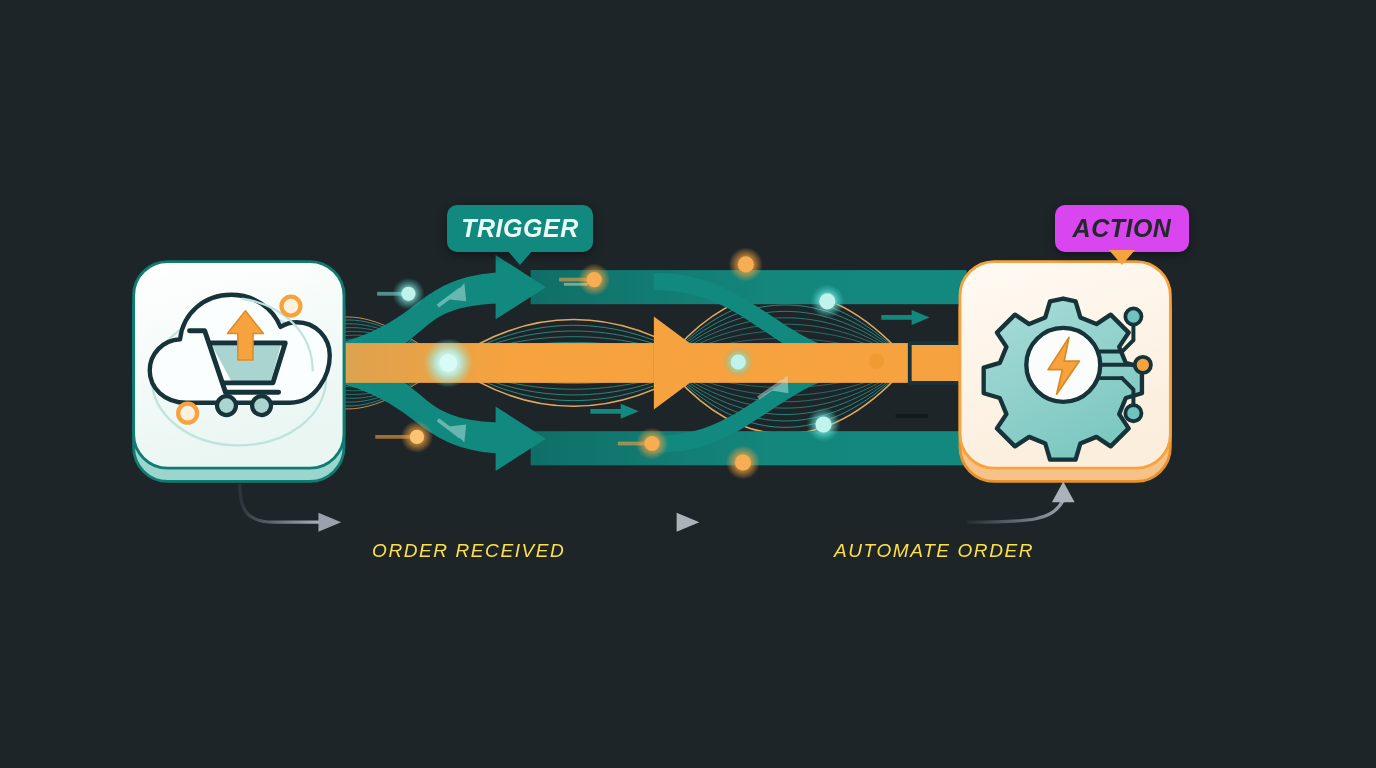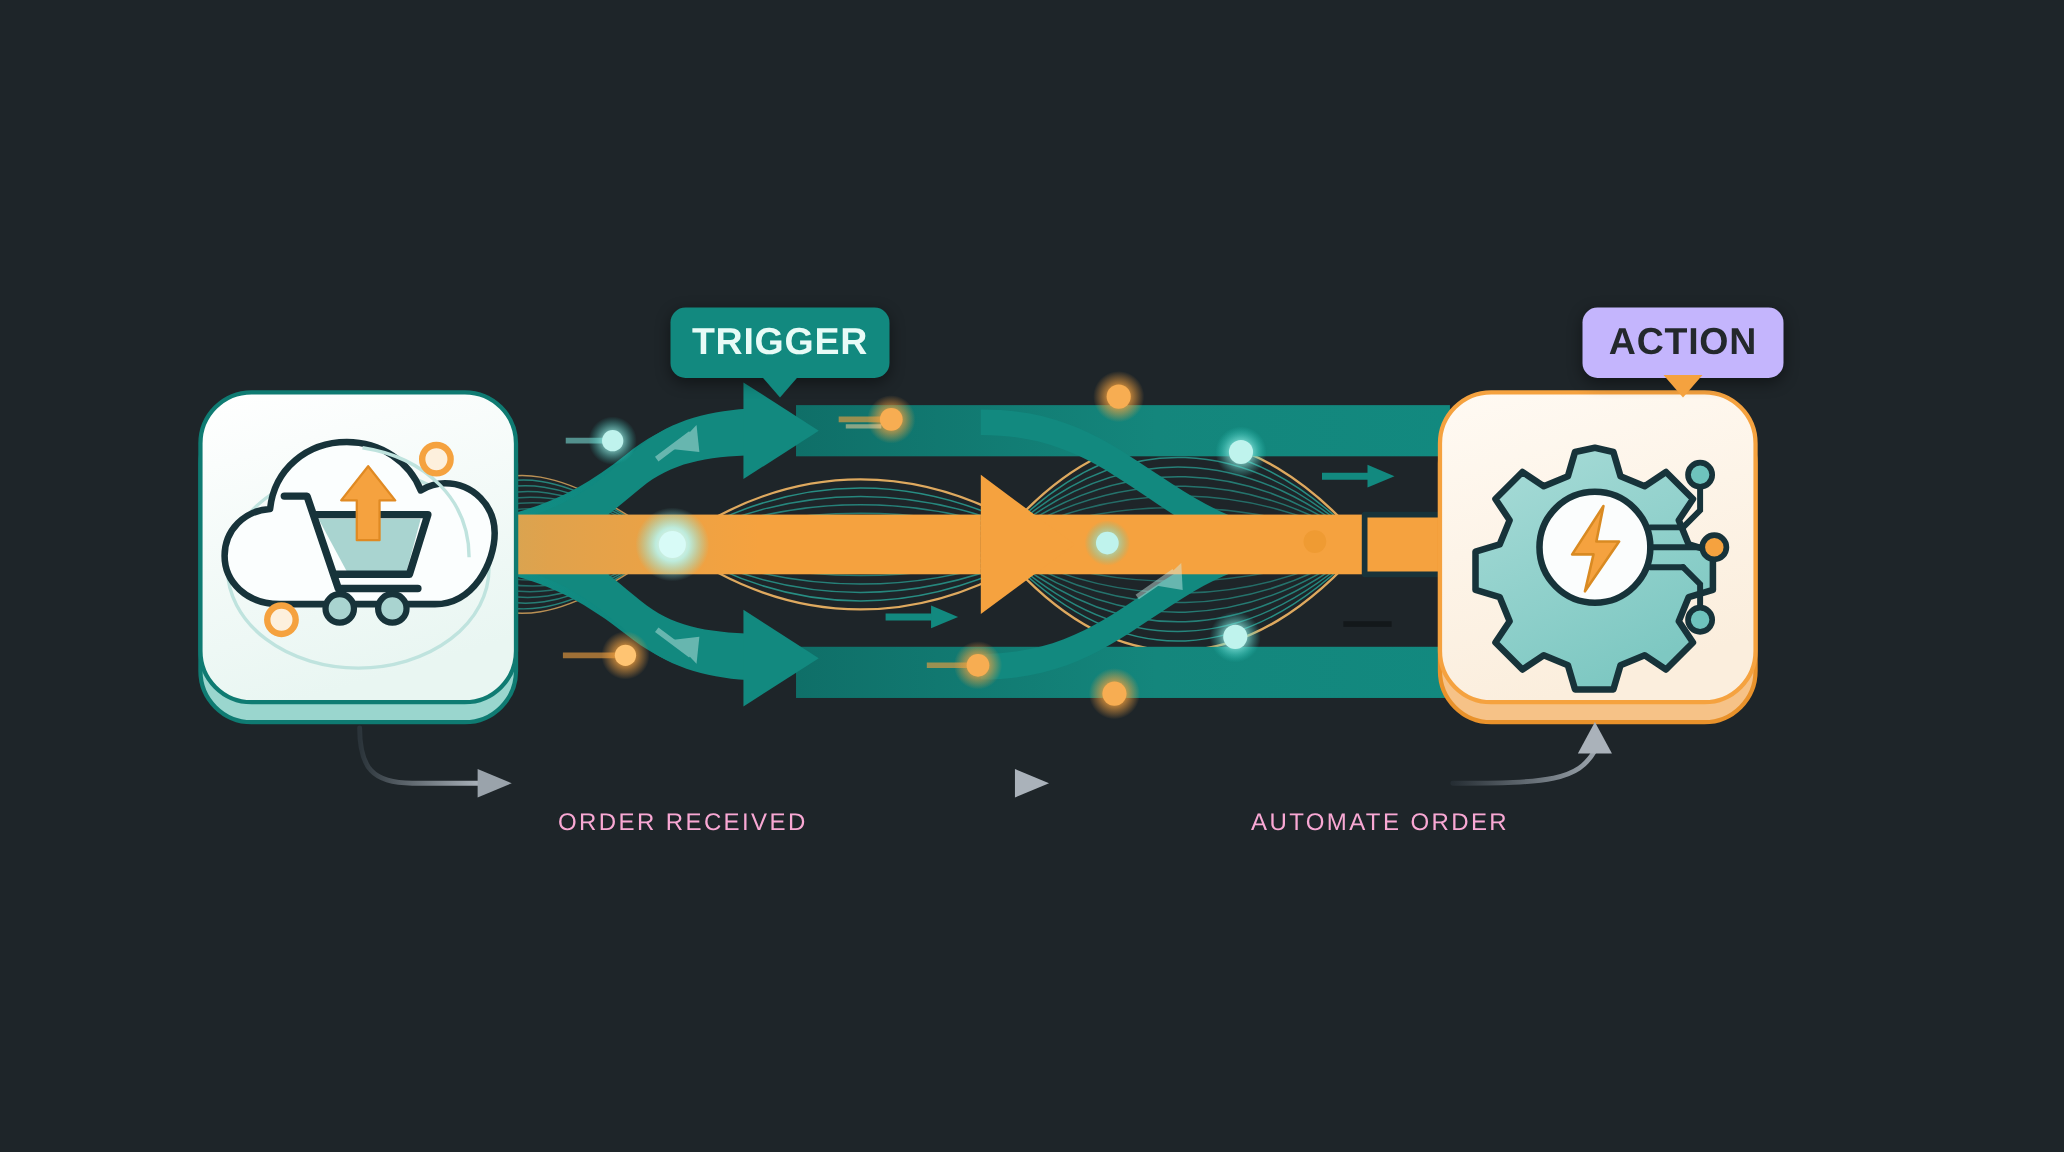--- a/index.html
+++ b/index.html
@@ -1,29 +1,29 @@
 <!DOCTYPE html>
 <html><head>
 <meta charset="utf-8">
 <style>
   html,body{margin:0;padding:0;background:#1e2529;}
   body{width:1376px;height:768px;overflow:hidden;font-family:"Liberation Sans",sans-serif;}
-  #stage{position:relative;width:1304px;height:768px;background:#1e2529;}
+  #stage{position:relative;width:1304px;height:768px;background:#1e2529;font-style:italic;}
   #scene{position:absolute;inset:0;}
   .badge{position:absolute;display:flex;align-items:center;justify-content:center;
          border-radius:10px;font-weight:bold;letter-spacing:.5px;}
   .badge .tail{position:absolute;bottom:-13px;left:50%;transform:translateX(-50%);
          width:0;height:0;border-left:13px solid transparent;border-right:13px solid transparent;}
   #trigger-badge{left:447px;top:205px;width:146px;height:47px;background:#12897f;
          color:#e8fbf7;font-size:25px;box-shadow:0 3px 10px rgba(0,0,0,.45);}
   #trigger-badge .tail{border-top:15px solid #12897f;}
-  #action-badge{left:1055px;top:205px;width:134px;height:47px;background:#c4b5fd;
+  #action-badge{left:1055px;top:205px;width:134px;height:47px;background:#d946ef;
          color:#23282c;font-size:25px;box-shadow:0 3px 10px rgba(0,0,0,.45);}
   #action-badge .tail{border-top:15px solid #f5a23f;}
-  .caption{position:absolute;color:#f9a8d4;font-size:16px;letter-spacing:1.6px;white-space:nowrap;}
+  .caption{position:absolute;color:#fde047;font-size:19px;letter-spacing:1.6px;white-space:nowrap;}
   #cap-order{left:372px;top:540px;}
   #cap-automate{left:834px;top:540px;}
 </style>
 </head>
 <body>
 
 <div id="stage">
 
   <svg id="scene" viewBox="0 0 1376 768">
     <defs>

